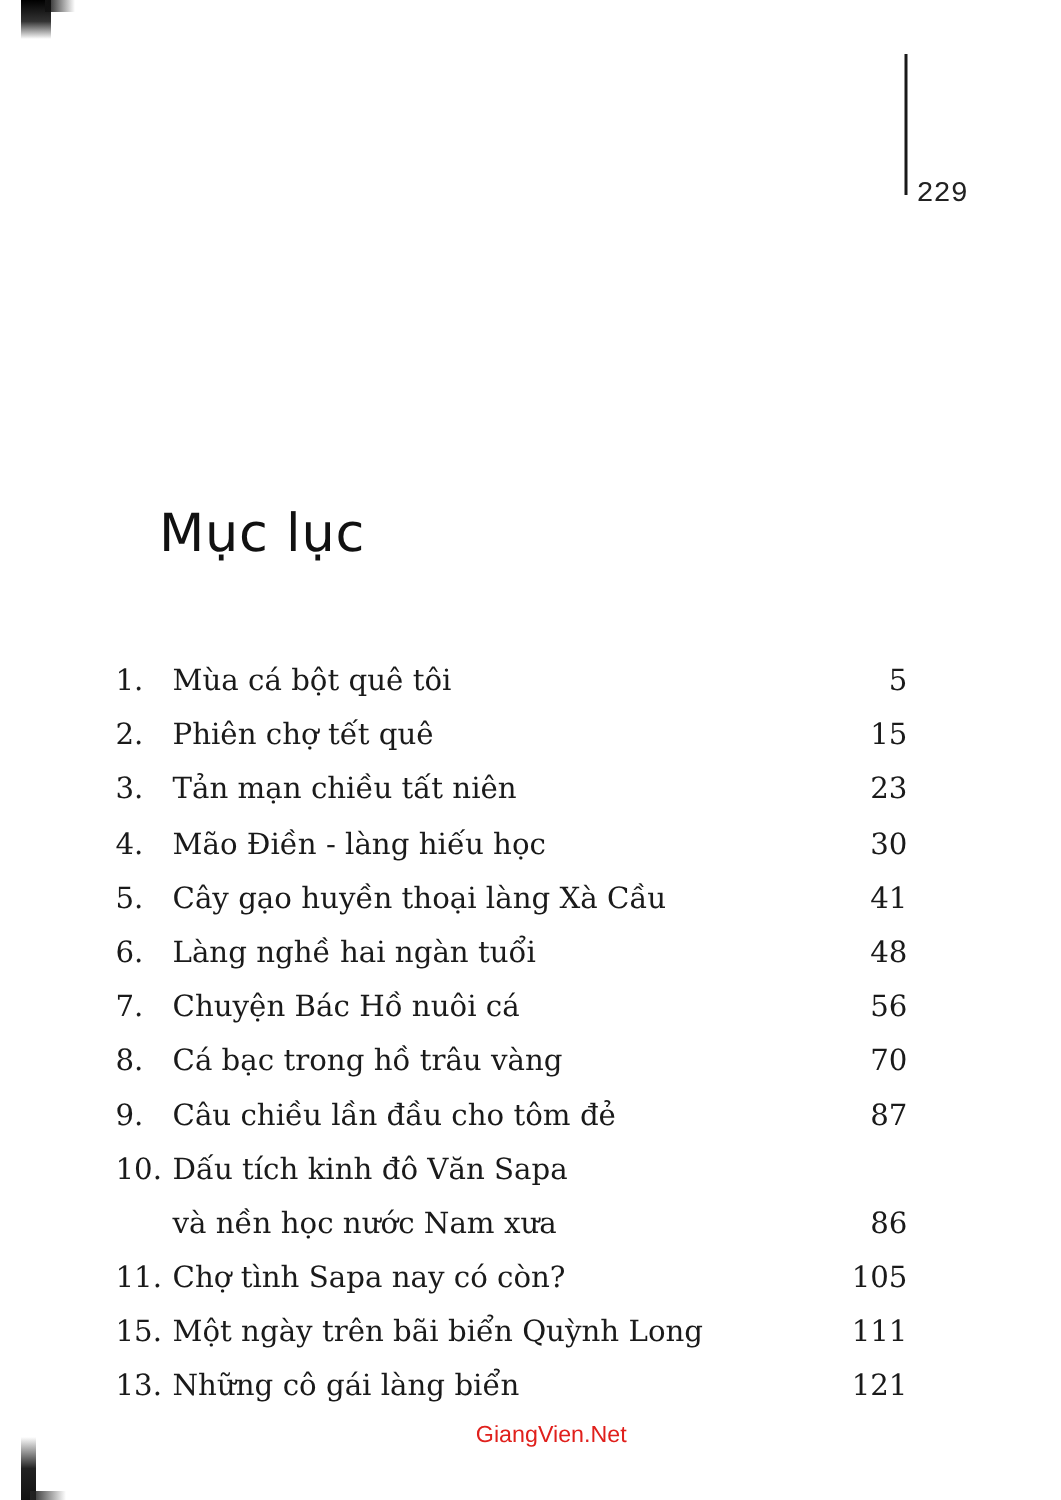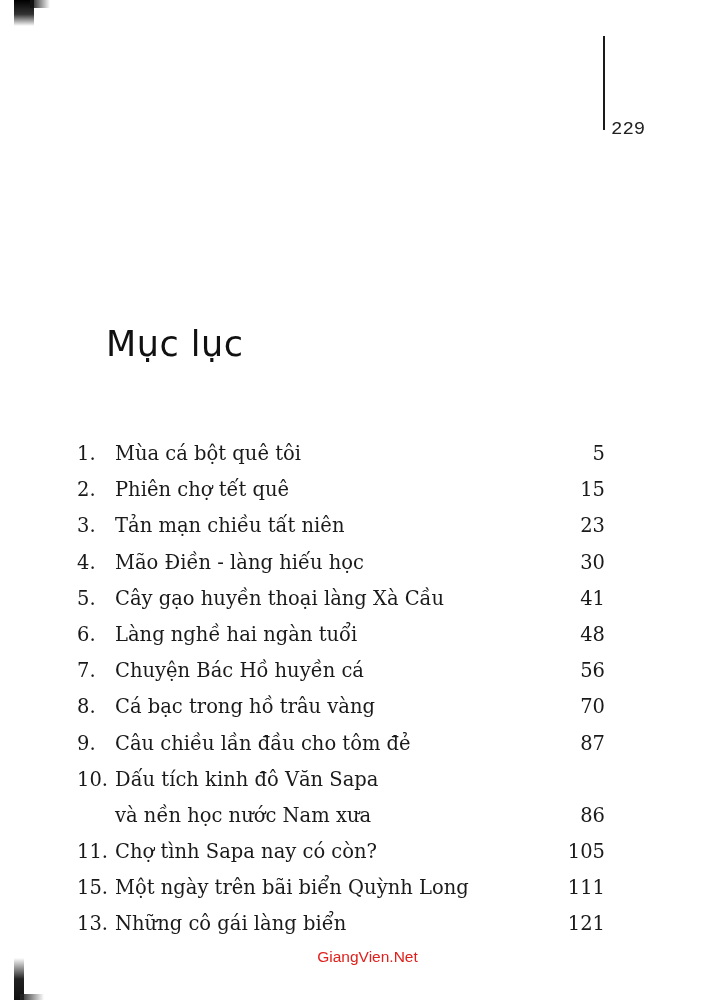--- a/index.html
+++ b/index.html
@@ -60,21 +60,21 @@
       left: 611px;
       top: 90px;
       font-family: Liberation Mono, monospace;
       font-size: 19px;
       color: #222;
       margin-top: 28px;
     }
     .toc-title {
       position: absolute;
       left: 106px;
-      top: 324px;
+      top: 336px;
       font-family: "DejaVu Sans", sans-serif;
       font-size: 35px;
       font-weight: normal;
       letter-spacing: 0.5px;
       color: #111;
       margin: 0;
     }
     .toc-list {
       position: absolute;
       left: 77px;
@@ -158,21 +158,21 @@
     <span class="toc-text">Cây gạo huyền thoại làng Xà Cầu</span>
     <span class="toc-page">41</span>
   </li>
   <li class="toc-line">
     <span class="toc-num">6.</span>
     <span class="toc-text">Làng nghề hai ngàn tuổi</span>
     <span class="toc-page">48</span>
   </li>
   <li class="toc-line">
     <span class="toc-num">7.</span>
-    <span class="toc-text">Chuyện Bác Hồ huyền cá</span>
+    <span class="toc-text">Chuyện Bác Hồ nuôi cá</span>
     <span class="toc-page">56</span>
   </li>
   <li class="toc-line">
     <span class="toc-num">8.</span>
     <span class="toc-text">Cá bạc trong hồ trâu vàng</span>
     <span class="toc-page">70</span>
   </li>
   <li class="toc-line">
     <span class="toc-num">9.</span>
     <span class="toc-text">Câu chiều lần đầu cho tôm đẻ</span>

